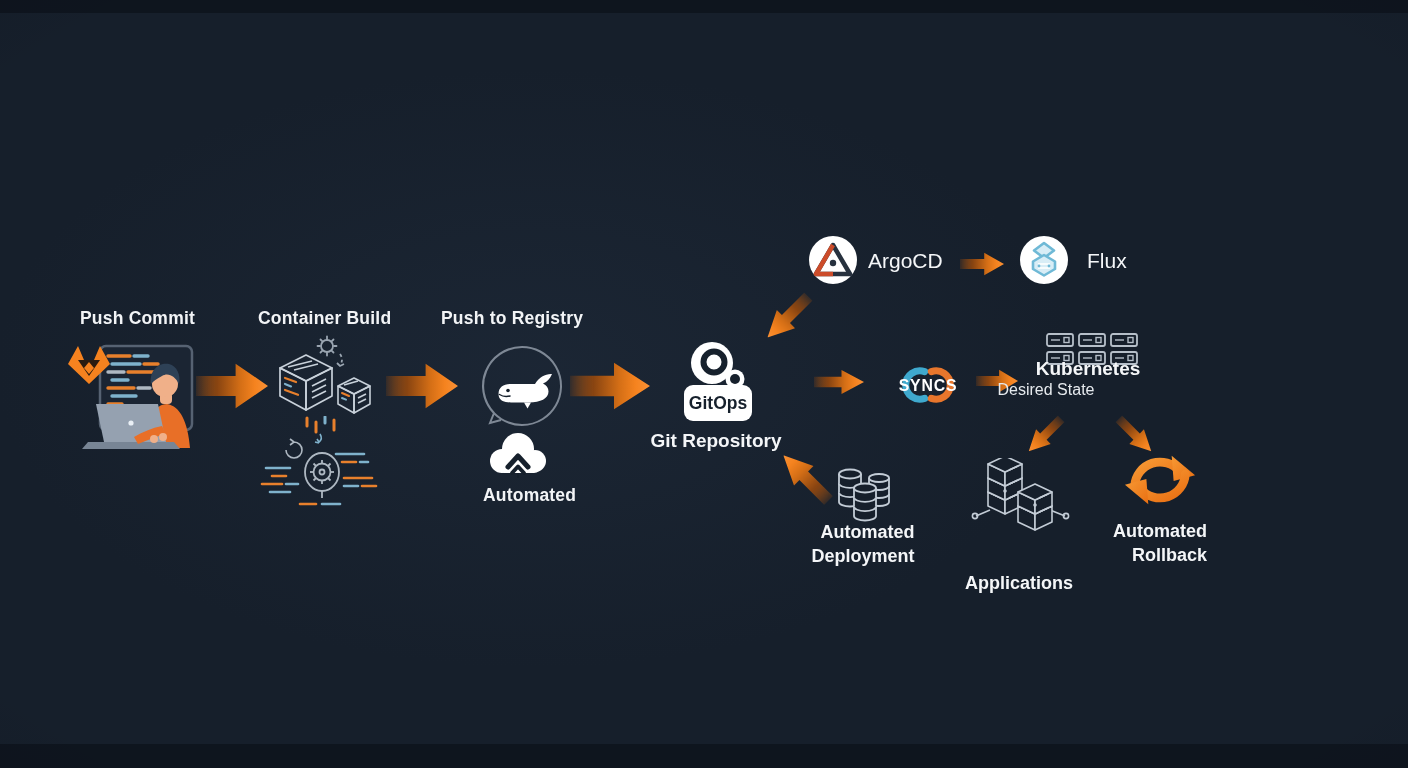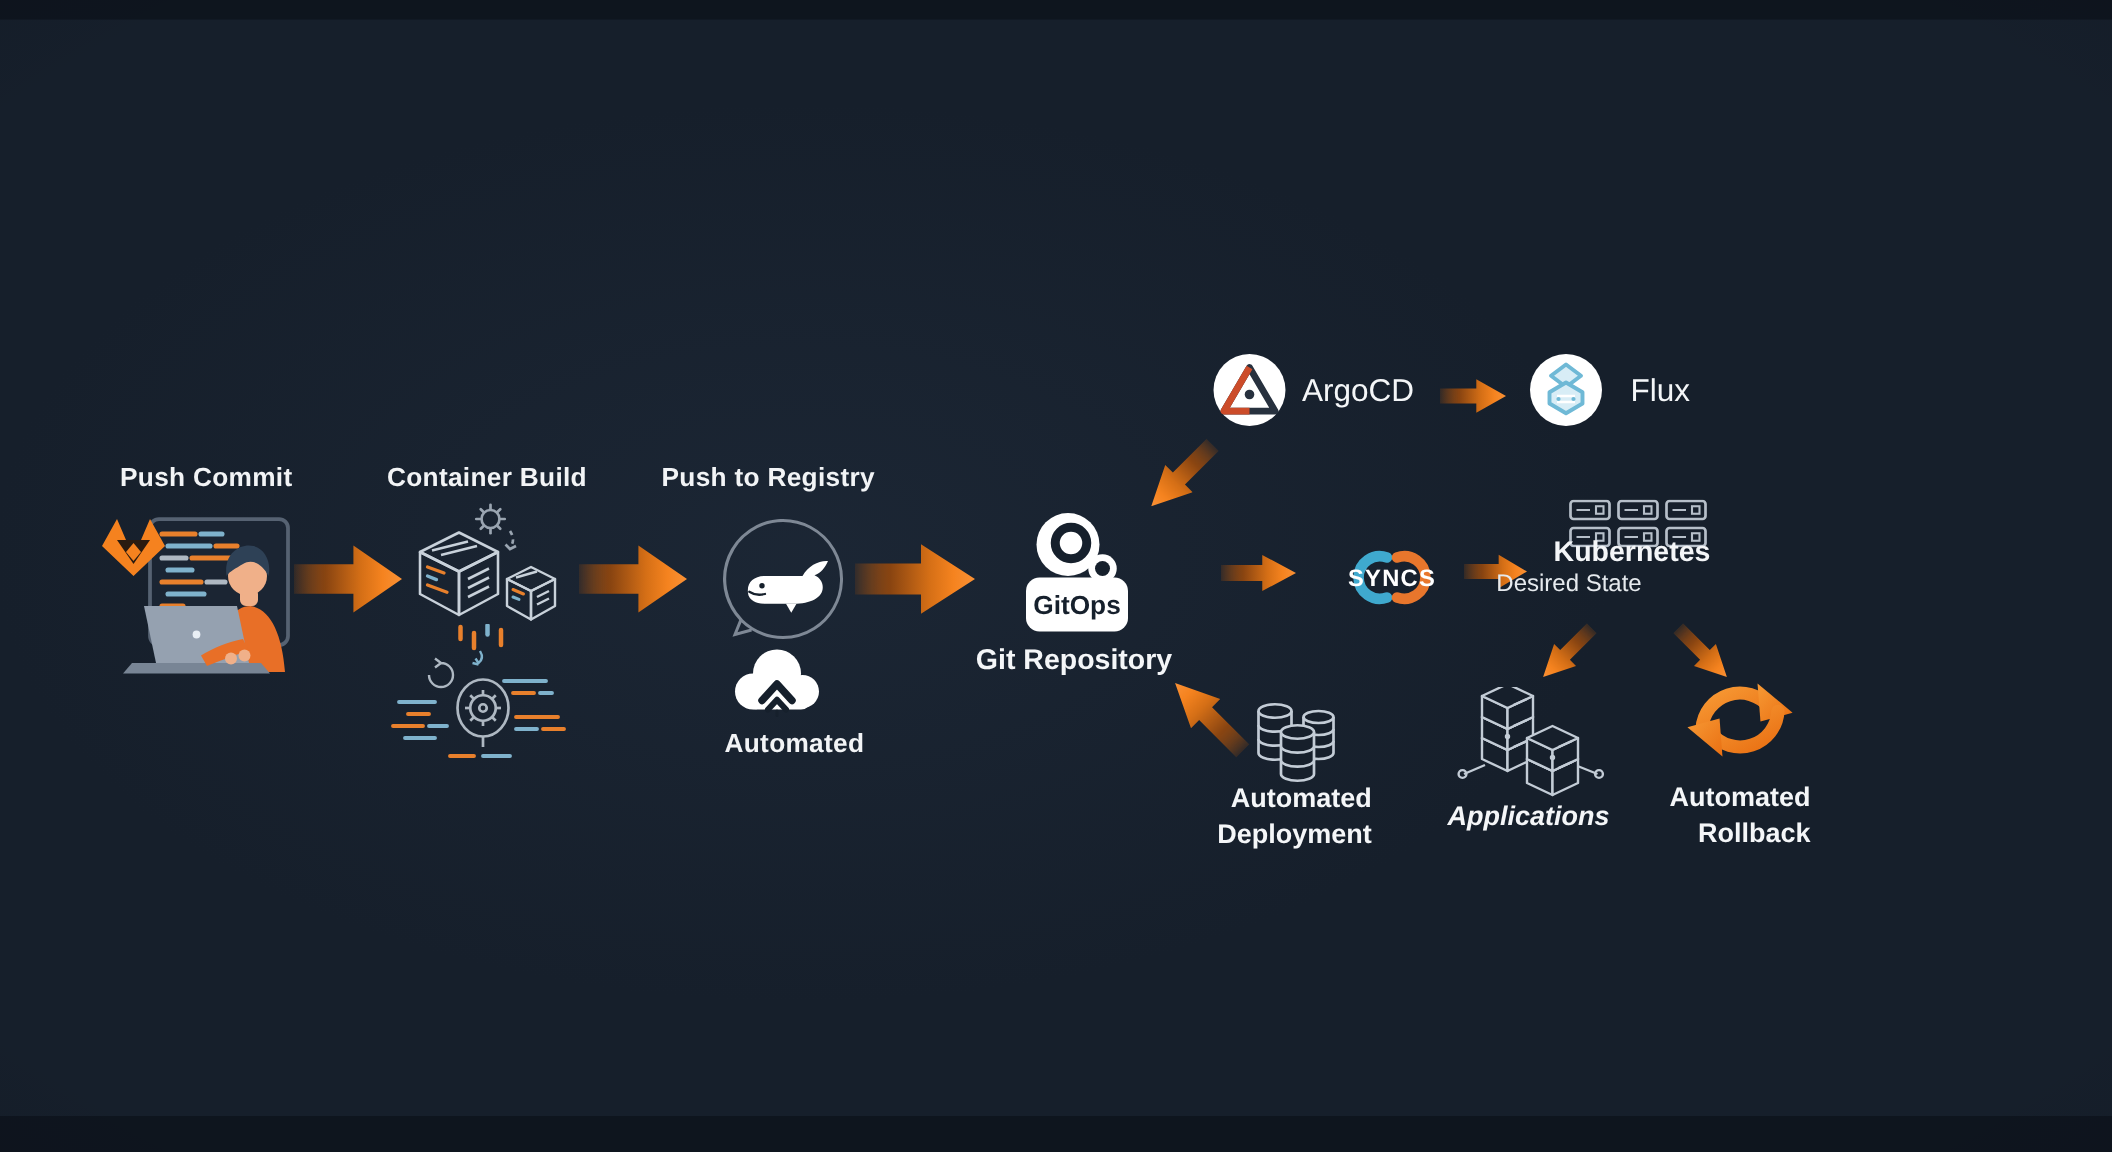--- a/index.html
+++ b/index.html
@@ -328,21 +328,21 @@
           <polygon points="50,48 67,40 84,48 67,56"></polygon>
         <polygon points="50,34 67,42 67,56 50,48"></polygon>
           <polygon points="67,42 84,34 84,48 67,56"></polygon>
           <polygon points="50,34 67,26 84,34 67,42"></polygon>
         <line x1="71" y1="54" x2="80" y2="50"></line>
           <line x1="71" y1="40" x2="80" y2="36"></line>
         <circle cx="67" cy="47" r="1" fill="#c3ccd6"></circle>
       </g>
     </g>
   </svg>
-  <div class="two-line" style="left:1019px;top:532px;transform:translateX(-50%);font-style:italic;">
+  <div class="two-line" style="left:1019px;top:571px;transform:translateX(-50%);">
     <span>Applications</span>
   </div>
 
   <svg class="abs" style="left:1123px;top:446px;" width="74" height="68" viewBox="0 0 76 68">
     <defs>
       <linearGradient id="rg" x1="0" y1="0" x2="1" y2="1">
         <stop offset="0" stop-color="#f79a35"></stop>
           <stop offset="1" stop-color="#e96f12"></stop>
       </linearGradient>
     </defs>

